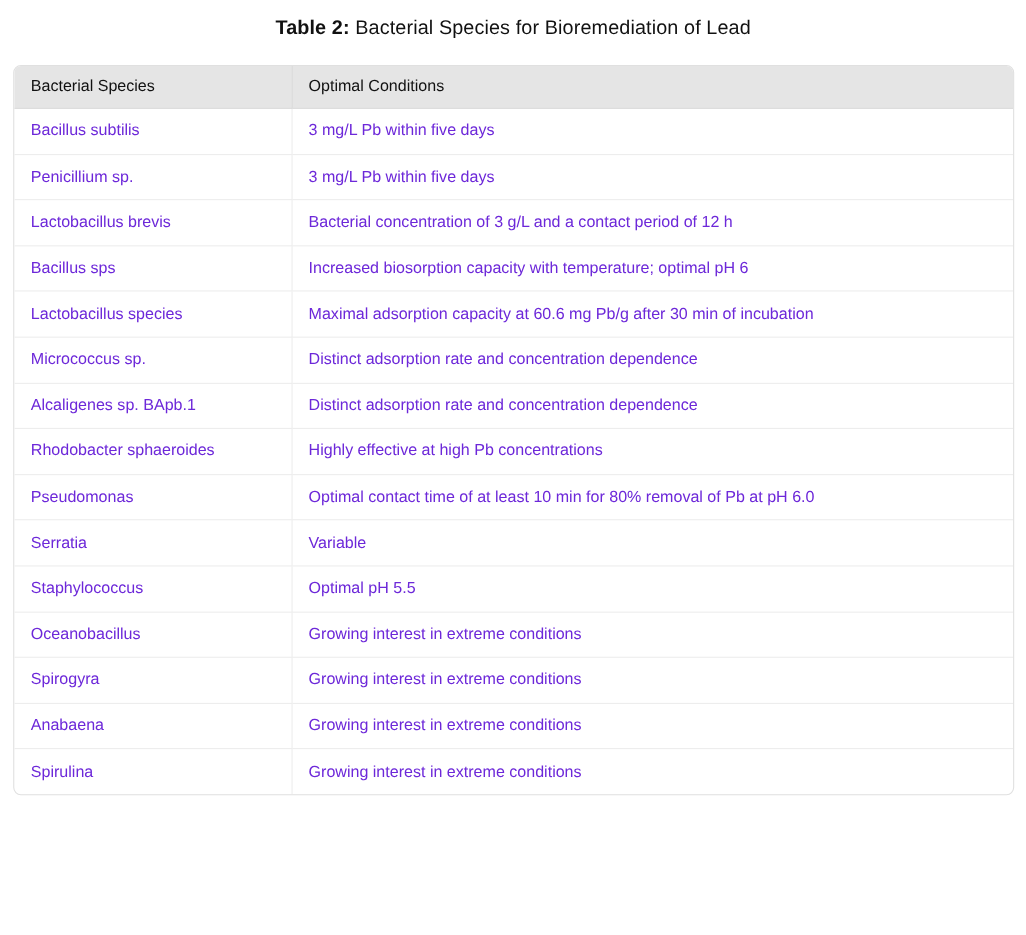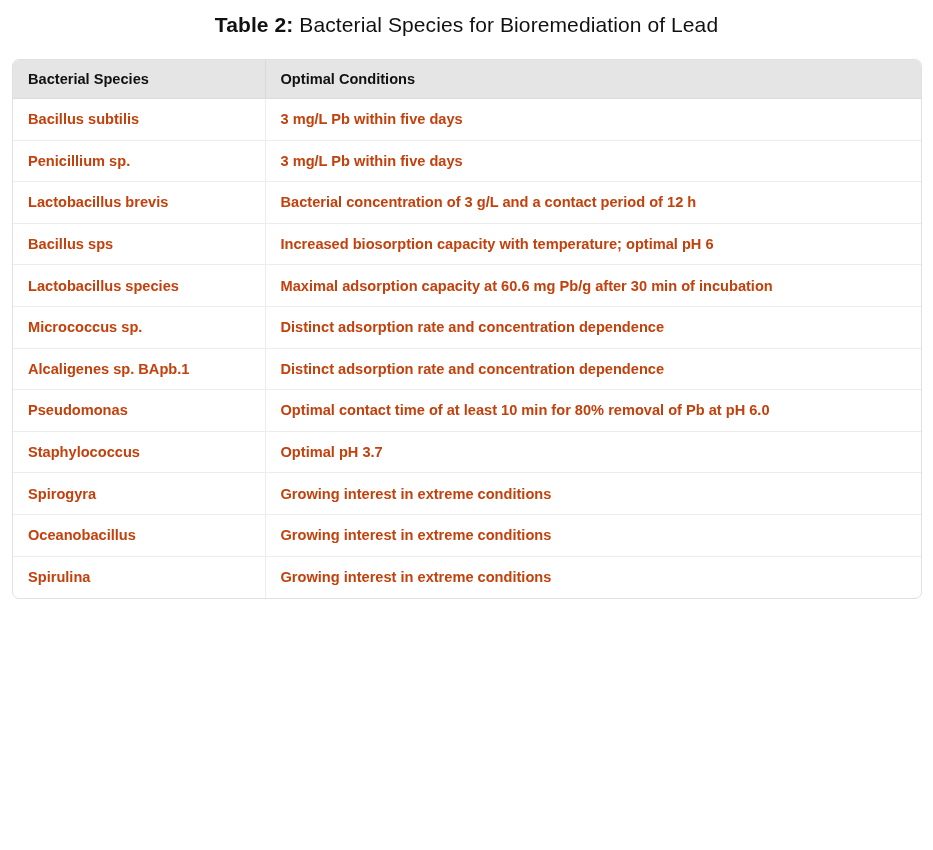--- a/index.html
+++ b/index.html
@@ -15,21 +15,21 @@
     overflow: hidden;
   }
   .page {
     width: 933px;
     height: 850px;
     position: relative;
     box-sizing: border-box;
   }
   .table-caption {
     text-align: center;
-    font-size: 21px;
+    font-size: 18px;
     line-height: 24px;
     color: #111111;
     padding-top: 13px;
     padding-bottom: 0;
     letter-spacing: 0.1px;
     font-weight: 400;
     white-space: nowrap;
   }
   .table-caption .caption-label {
     font-weight: 700;
@@ -48,21 +48,21 @@
   table.data-table {
     border-collapse: collapse;
     width: 100%;
     table-layout: fixed;
     font-size: 14.6px;
   }
   table.data-table col.col-species { width: 252px; }
   table.data-table col.col-conditions { width: auto; }
   table.data-table thead th {
     background: #e5e5e5;
-    font-weight: 700;
+    font-weight: 400;
     font-size: 14.6px;
     color: #111111;
     text-align: left;
     padding: 11px 14px 11px 15px;
     height: 18px;
     border-right: 1px solid #d8d8d8;
     border-bottom: 1px solid #dcdcdc;
     box-sizing: border-box;
     white-space: nowrap;
     vertical-align: middle;
@@ -71,22 +71,22 @@
     border-right: none;
     margin-top: 16px;
   }
   table.data-table tbody td {
     padding: 11px 14px 11px 15px;
     height: 41.6px;
     border-bottom: 1px solid #ededed;
     border-right: 1px solid #ededed;
     box-sizing: border-box;
     vertical-align: middle;
-    color: #c2410c;
-    font-weight: 700;
+    color: #6d28d9;
+    font-weight: 400;
     white-space: nowrap;
     overflow: hidden;
     text-overflow: ellipsis;
   }
   table.data-table tbody td:last-child {
     border-right: none;
   }
   table.data-table tbody tr:last-child td {
     border-bottom: none;
   }
@@ -135,33 +135,45 @@
           </tr>
           <tr>
             <td>Micrococcus sp.</td>
             <td>Distinct adsorption rate and concentration dependence</td>
           </tr>
           <tr>
             <td>Alcaligenes sp. BApb.1</td>
             <td>Distinct adsorption rate and concentration dependence</td>
           </tr>
           <tr>
+            <td>Rhodobacter sphaeroides</td>
+            <td>Highly effective at high Pb concentrations</td>
+          </tr>
+          <tr>
             <td>Pseudomonas</td>
             <td>Optimal contact time of at least 10 min for 80% removal of Pb at pH 6.0</td>
           </tr>
           <tr>
+            <td>Serratia</td>
+            <td>Variable</td>
+          </tr>
+          <tr>
             <td>Staphylococcus</td>
-            <td>Optimal pH 3.7</td>
+            <td>Optimal pH 5.5</td>
+          </tr>
+          <tr>
+            <td>Oceanobacillus</td>
+            <td>Growing interest in extreme conditions</td>
           </tr>
           <tr>
             <td>Spirogyra</td>
             <td>Growing interest in extreme conditions</td>
           </tr>
           <tr>
-            <td>Oceanobacillus</td>
+            <td>Anabaena</td>
             <td>Growing interest in extreme conditions</td>
           </tr>
           <tr>
             <td>Spirulina</td>
             <td>Growing interest in extreme conditions</td>
           </tr>
         </tbody>
     </table>
   </div>
 

